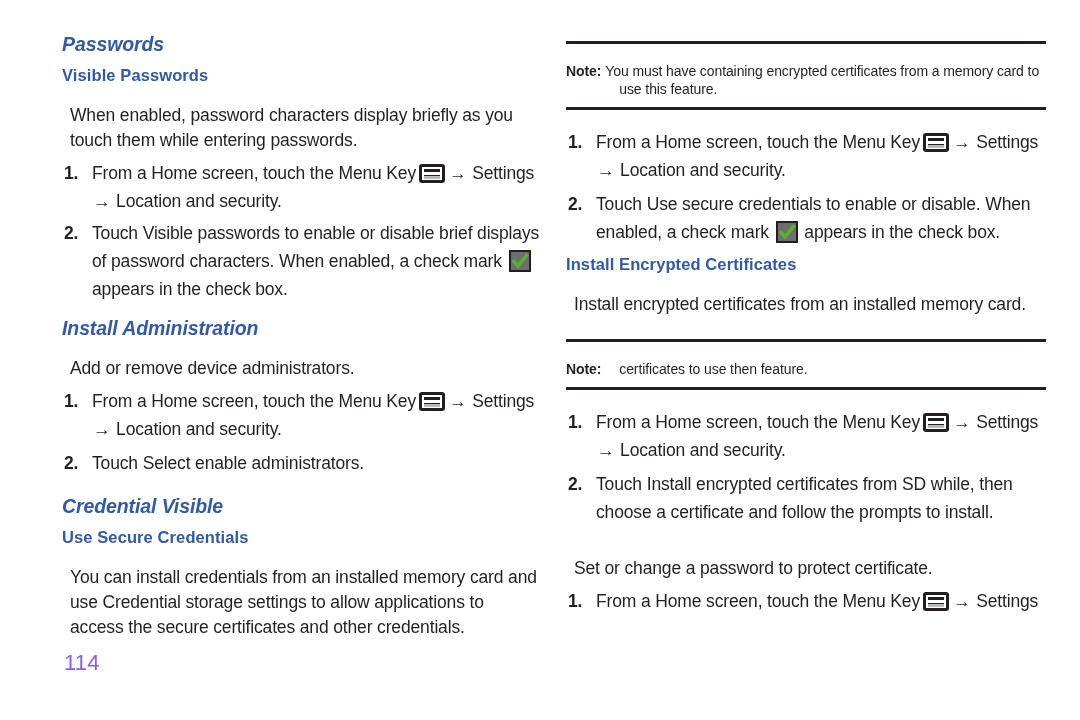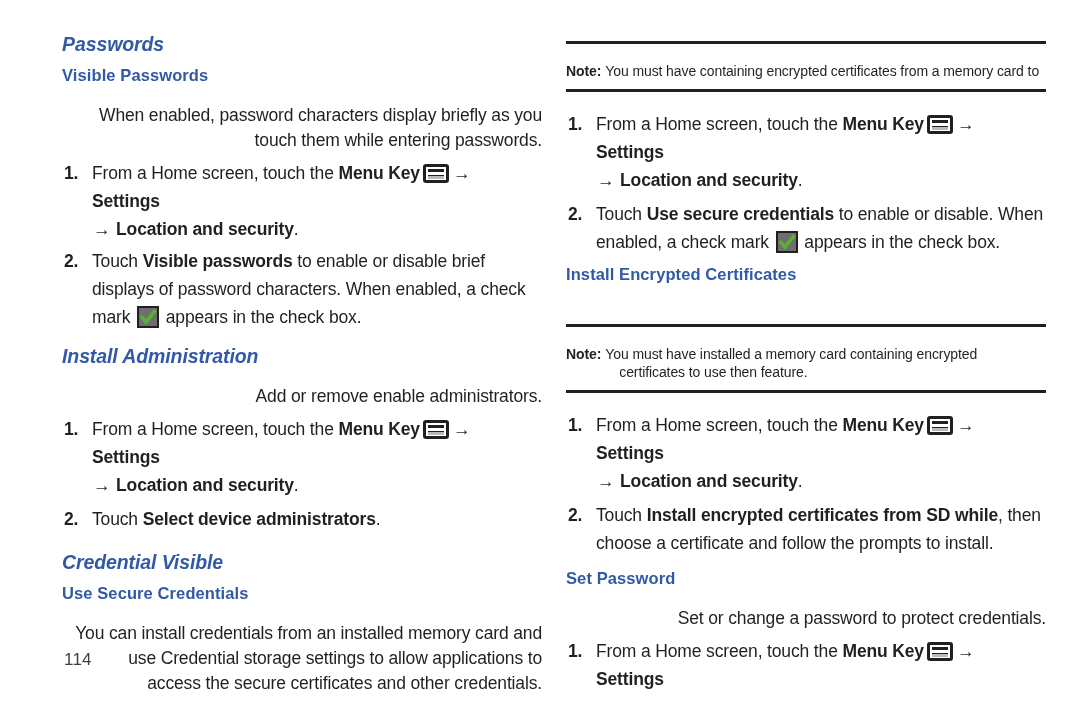--- a/index.html
+++ b/index.html
@@ -50,42 +50,41 @@
     line-height: 1.15;
   }
 
   
   .para {
     font-size: 17.5px;
     line-height: 25px;
     color: #231f20;
     margin: 0;
     letter-spacing: -0.15px;
-    text-align: right;
   }
 
   
   .step {
     display: flex;
     font-size: 17.5px;
     line-height: 28px;
     letter-spacing: -0.15px;
   }
   .step-num {
     width: 30px;
     flex: 0 0 30px;
     font-weight: bold;
     text-align: left;
     padding-left: 2px;
     box-sizing: border-box;
   }
   .step-body {
     flex: 1 1 auto;
   }
-  .b { font-weight: bold; }
+  .b { font-weight: normal; }
 
   
   .note {
     border-top: 3px solid #231f20;
     border-bottom: 3px solid #231f20;
     padding: 18px 0 9px 0;
     box-sizing: border-box;
   }
   .note-inner {
     display: flex;
@@ -155,22 +154,22 @@
   .arrow {
     font-weight: bold;
     padding: 0 1px;
   }
 
   
   .page-number {
     position: absolute;
     left: 64px;
     top: 650px;
-    font-size: 17px;
-    color: #404040;
+    font-size: 22px;
+    color: #8b5cf6;
     letter-spacing: 0.2px;
   }
 </style>
 </head>
 <body>
 
 <div class="page">
 
   <div class="col col-left">
 
@@ -201,34 +200,34 @@
               <path d="M5 11.5 L9 16 L17.5 5.5" stroke="#5ab031" stroke-width="3.6" fill="none" stroke-linecap="square"></path>
             </svg></span><span> appears in the check box.</span></span>
     </div>
 
     <div style="height:14px"></div>
 
     <h2 class="h-section">Install Administration</h2>
 
     <div style="height:16px"></div>
 
-    <p class="para" style="padding-left:8px;">Add or remove enable administrators.</p>
+    <p class="para" style="padding-left:8px;">Add or remove device administrators.</p>
 
     <div style="height:6px"></div>
 
     <div class="step">
       <span class="step-num">1.</span>
       <span class="step-body"><span>From a Home screen, touch the </span><span class="b">Menu Key</span><span class="icon-menu"></span><span class="arrow">→</span> <span class="b">Settings</span><br><span class="arrow">→</span> <span class="b">Location and security</span><span>.</span></span>
     </div>
 
     <div style="height:6px"></div>
 
     <div class="step">
       <span class="step-num">2.</span>
-      <span class="step-body"><span>Touch </span><span class="b">Select device administrators</span><span>.</span></span>
+      <span class="step-body"><span>Touch </span><span class="b">Select enable administrators</span><span>.</span></span>
     </div>
 
     <div style="height:18px"></div>
 
     <h2 class="h-section">Credential Visible</h2>
 
     <div style="height:11px"></div>
 
     <h3 class="h-sub">Use Secure Credentials</h3>
 
@@ -240,20 +239,21 @@
 
   <div class="col col-right">
 
     <div style="height:41px"></div>
 
     <div class="note">
       <div class="note-inner">
         <span class="note-label">Note:</span>
         <span class="note-text">
             <span class="firstline">You must have containing encrypted certificates from a memory card to</span>
+            <span class="wrapline">use this feature.</span>
           </span>
       </div>
     </div>
 
     <div style="height:18px"></div>
 
     <div class="step">
       <span class="step-num">1.</span>
       <span class="step-body"><span>From a Home screen, touch the </span><span class="b">Menu Key</span><span class="icon-menu"></span><span class="arrow">→</span> <span class="b">Settings</span><br><span class="arrow">→</span> <span class="b">Location and security</span><span>.</span></span>
     </div>
@@ -266,28 +266,28 @@
               <path d="M5 11.5 L9 16 L17.5 5.5" stroke="#5ab031" stroke-width="3.6" fill="none" stroke-linecap="square"></path>
             </svg></span><span> appears in the check box.</span></span>
     </div>
 
     <div style="height:9px"></div>
 
     <h3 class="h-sub">Install Encrypted Certificates</h3>
 
     <div style="height:18px"></div>
 
+    <p class="para" style="padding-left:8px;">Install encrypted certificates from an installed memory card.</p>
 
     <div style="height:22px"></div>
 
     <div class="note">
       <div class="note-inner">
         <span class="note-label">Note:</span>
         <span class="note-text">
-            <span class="firstline">You must have installed a memory card containing encrypted</span>
             <span class="wrapline">certificates to use then feature.</span>
           </span>
       </div>
     </div>
 
     <div style="height:18px"></div>
 
     <div class="step">
       <span class="step-num">1.</span>
       <span class="step-body"><span>From a Home screen, touch the </span><span class="b">Menu Key</span><span class="icon-menu"></span><span class="arrow">→</span> <span class="b">Settings</span><br><span class="arrow">→</span> <span class="b">Location and security</span><span>.</span></span>
@@ -295,25 +295,24 @@
 
     <div style="height:6px"></div>
 
     <div class="step">
       <span class="step-num">2.</span>
       <span class="step-body"><span>Touch </span><span class="b">Install encrypted certificates from SD while</span><span>, then choose a certificate and follow the prompts to install.</span></span>
     </div>
 
     <div style="height:12px"></div>
 
-    <h3 class="h-sub">Set Password</h3>
-
-    <div style="height:18px"></div>
-
-    <p class="para" style="padding-left:8px;">Set or change a password to protect credentials.</p>
+
+    <div style="height:18px"></div>
+
+    <p class="para" style="padding-left:8px;">Set or change a password to protect certificate.</p>
 
     <div style="height:6px"></div>
 
     <div class="step">
       <span class="step-num">1.</span>
       <span class="step-body"><span>From a Home screen, touch the </span><span class="b">Menu Key</span><span class="icon-menu"></span><span class="arrow">→</span> <span class="b">Settings</span><br> </span>
     </div>
 
   </div>
 

